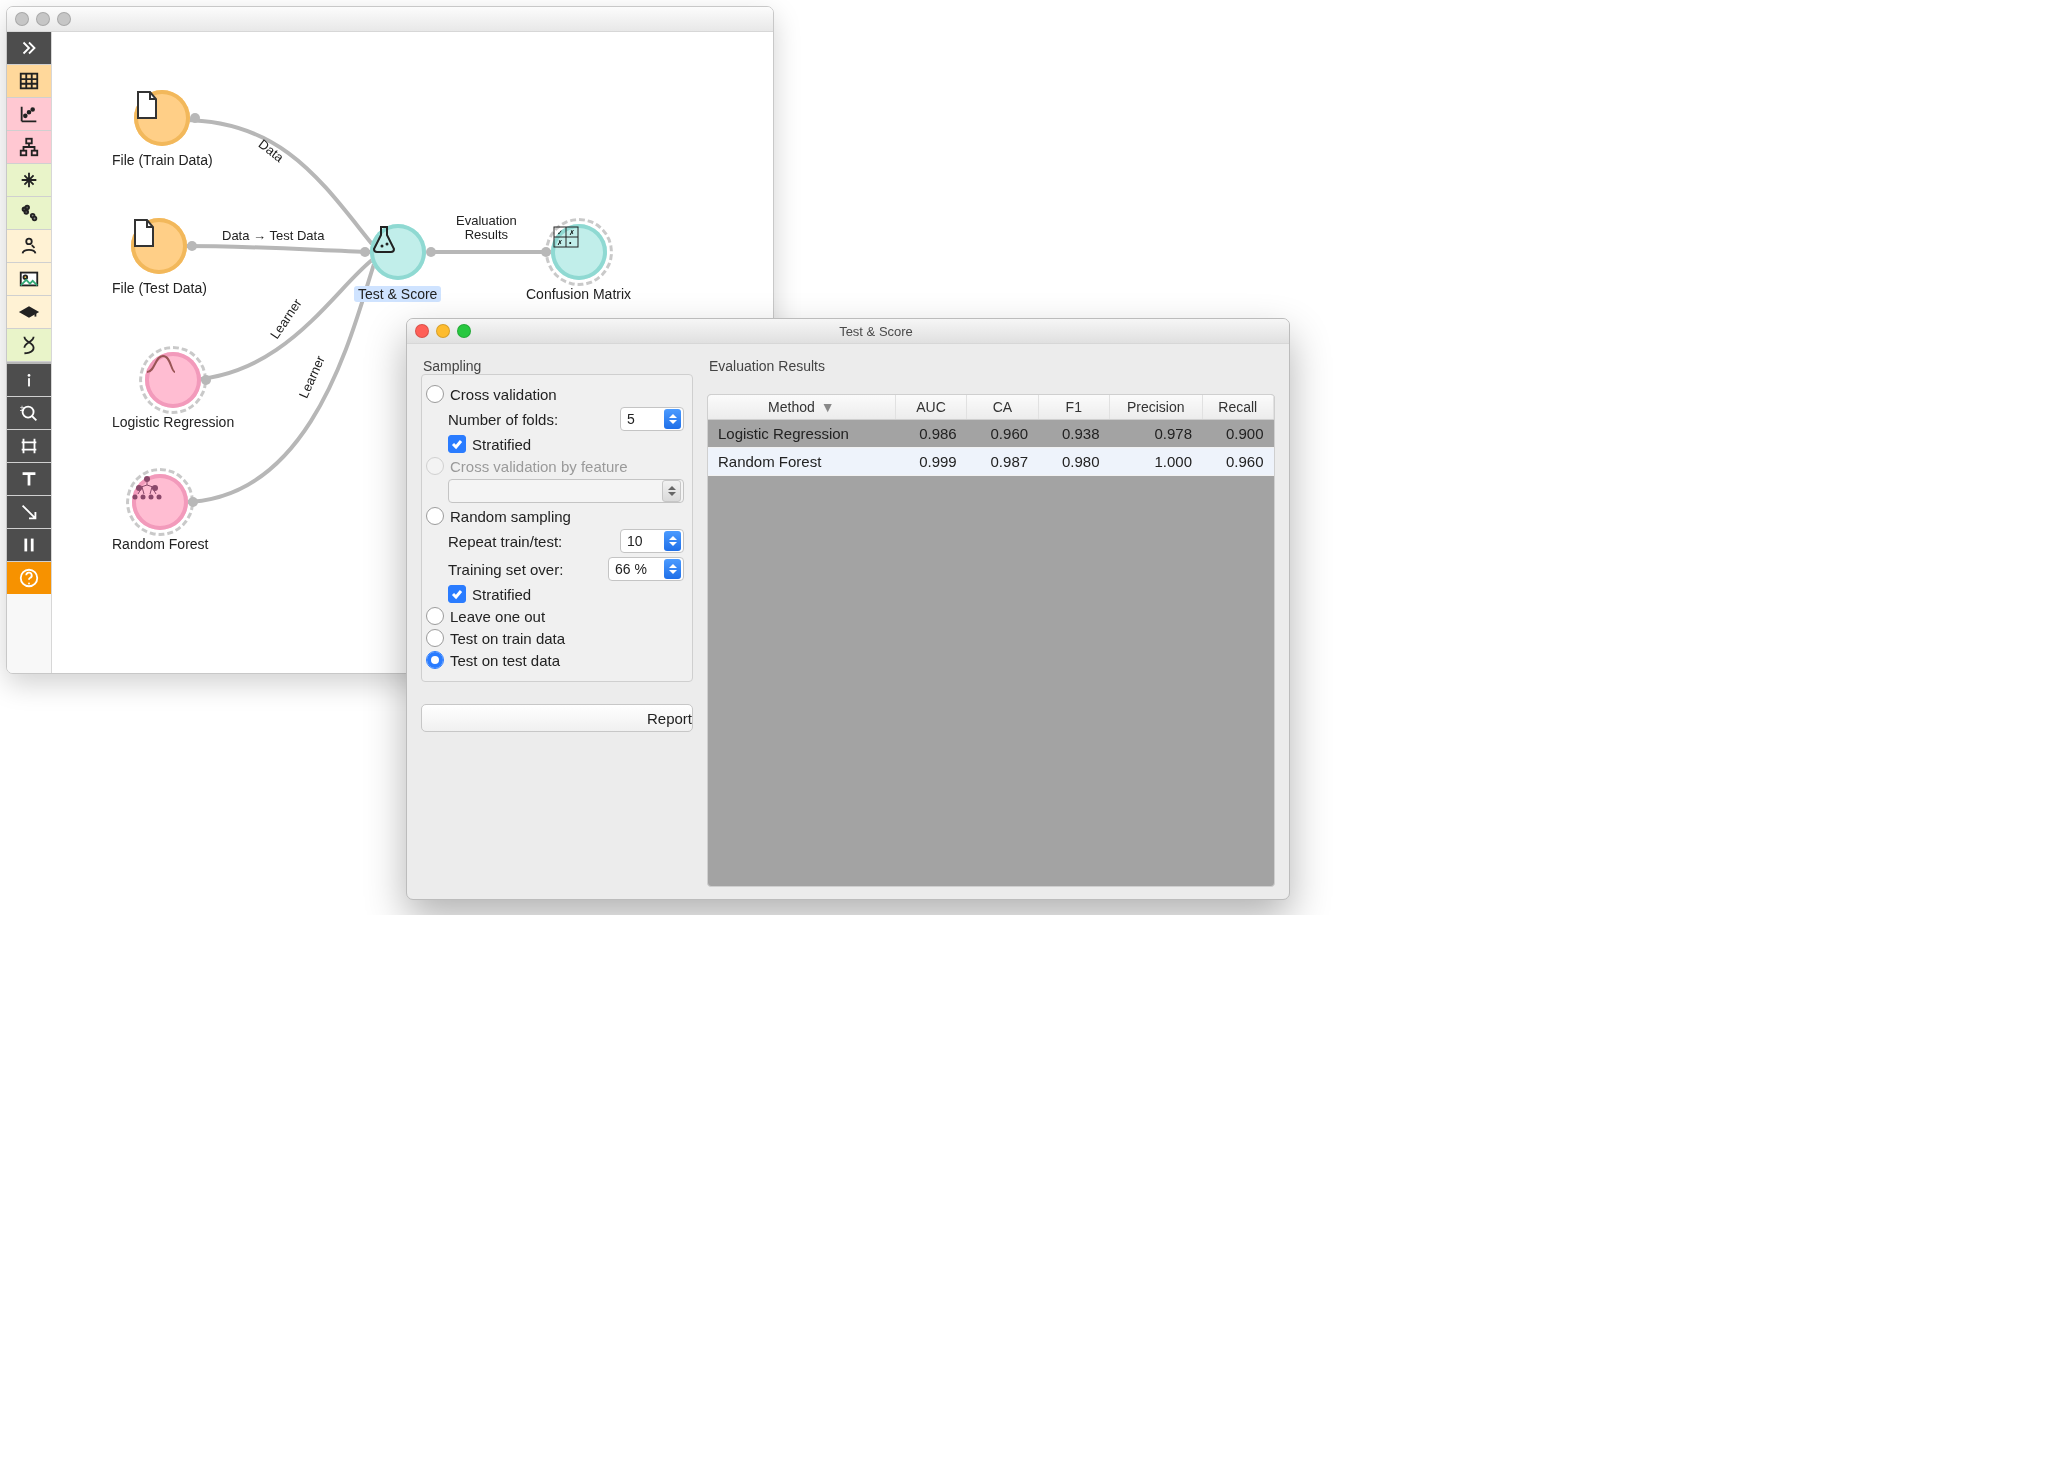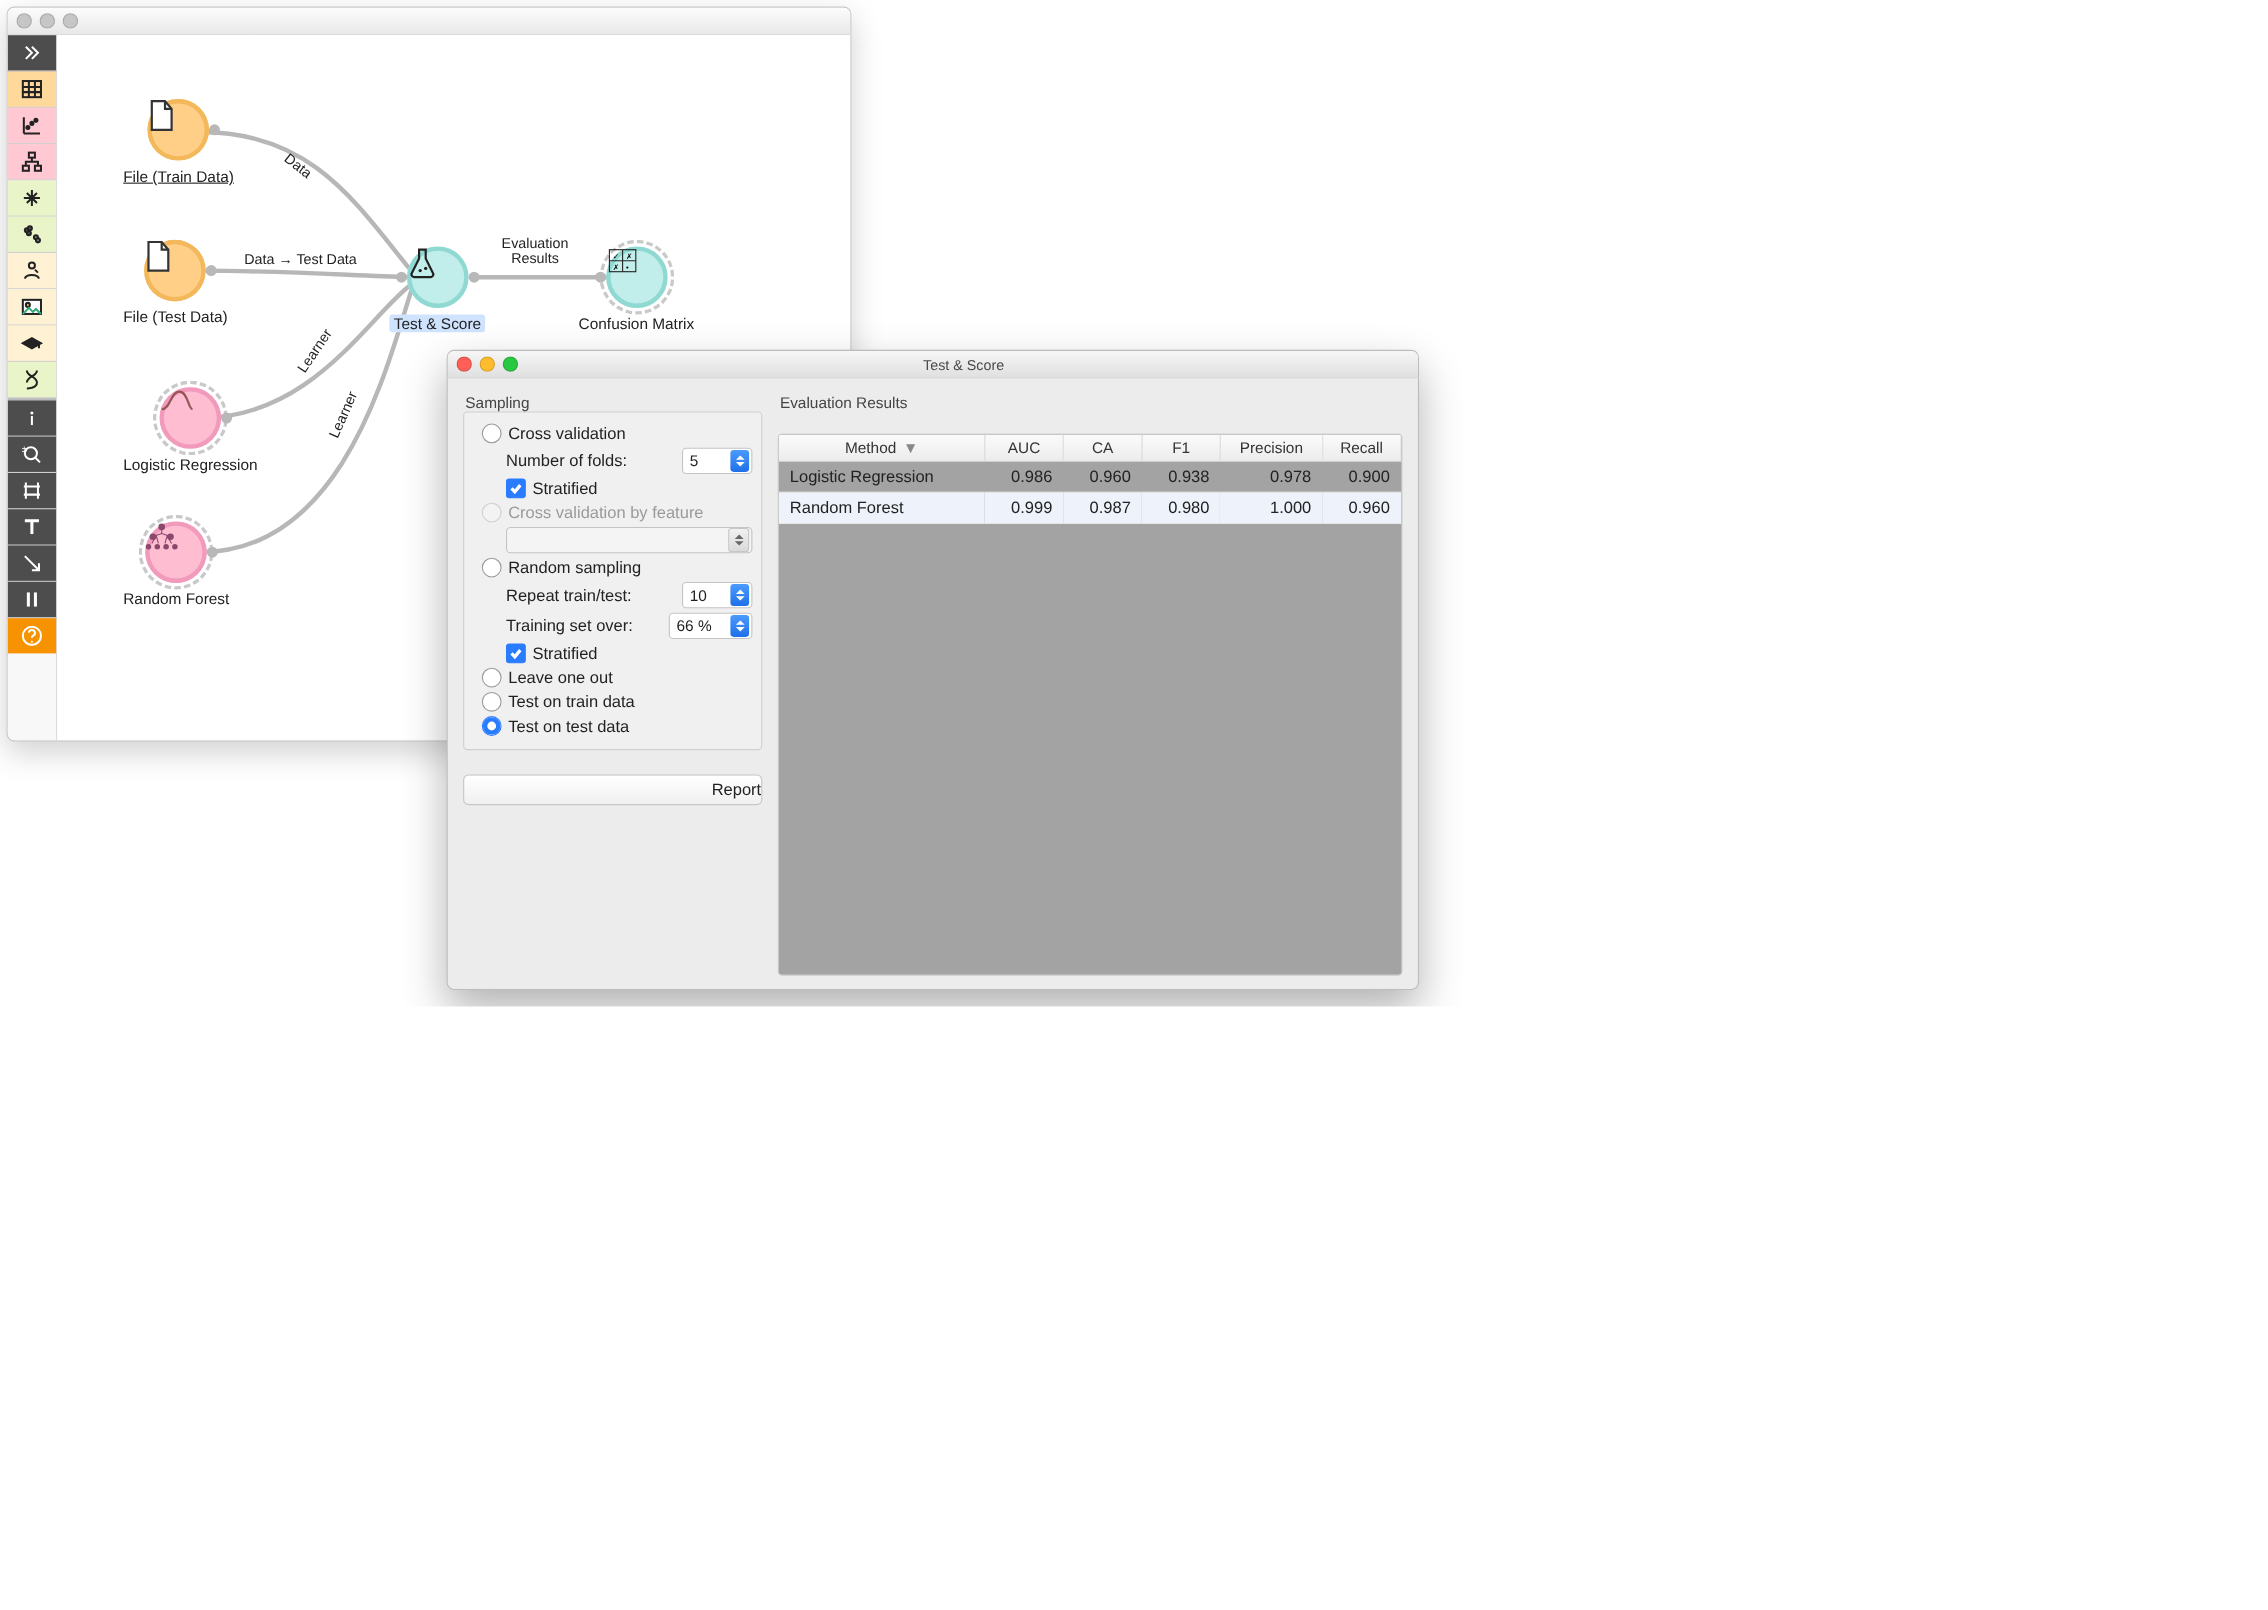--- a/index.html
+++ b/index.html
@@ -105,21 +105,21 @@
     box-shadow: 0 18px 40px rgba(0,0,0,.30);
     display:flex; flex-direction:column;
     overflow:hidden;
   }
   .dialog .titlebar{background:linear-gradient(#f6f6f6,#e0e0e0);}
   .dialog-body{ flex:1; display:flex; gap:14px; padding:14px 14px 0 14px;}
   .col-left{ width:272px; display:flex; flex-direction:column; gap:12px;}
   .col-right{ flex:1; display:flex; flex-direction:column;gap:16px;}
   .panel-label{ font-size:14px; color:#444; padding-left:2px;}
   .panel{ border:1px solid #cfcfcf; border-radius:4px; background:#f0f0f0;}
-  .pad{ padding:8px 8px 10px 16px;}
+  .pad{ padding:8px 8px 10px 4px;}
   .optrow{
     display:flex; align-items:center; gap:6px;
     padding:2px 0; font-size:15px; color:#222;
   }
   .optrow.sub{ padding-left:22px;}
   .radio{
     width:16px;height:16px;border-radius:50%;
     border:1px solid #9b9b9b; background:#fff; display:inline-block;
     flex:none;
   }
@@ -317,21 +317,21 @@
             <path d="M382,220 L500,220"></path>
           </g>
         </svg>
 
         <span class="edgeLbl" style="left:205px;top:112px;transform:rotate(38deg);">Data</span>
         <span class="edgeLbl" style="left:170px;top:197px;">Data → Test Data</span>
         <span class="edgeLbl" style="left:212px;top:280px;transform:rotate(-56deg);">Learner</span>
         <span class="edgeLbl" style="left:238px;top:338px;transform:rotate(-66deg);">Learner</span>
         <span class="edgeLbl" style="left:404px;top:182px;">Evaluation<br>Results</span>
 
-        <div class="widget" style="left:60px;top:58px;text-decoration:underline;">
+        <div class="widget" style="left:60px;top:58px;">
           <div class="wcircle off-orange">
             <span class="handle" style="right:-10px;top:23px;"></span>
             <svg width="26" height="30">
                 <path d="M4 2h12l6 7v19H4z" fill="#fff" stroke="#333" stroke-width="2"></path>
                 <path d="M16 2v7h6" fill="none" stroke="#333" stroke-width="2"></path>
               </svg>
           </div>
           <div class="wlabel">File (Train Data)</div>
         </div>
 

